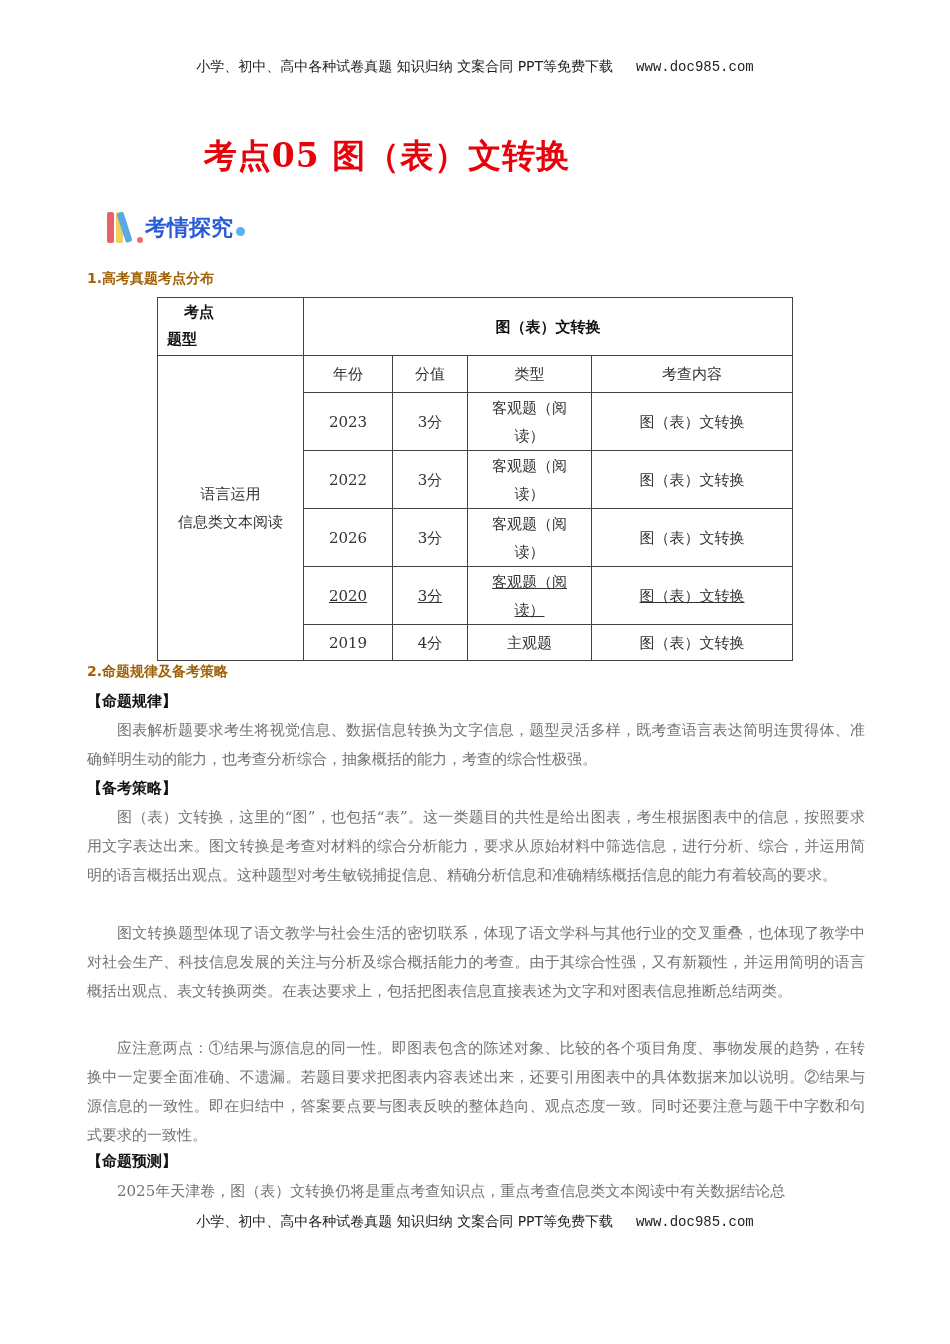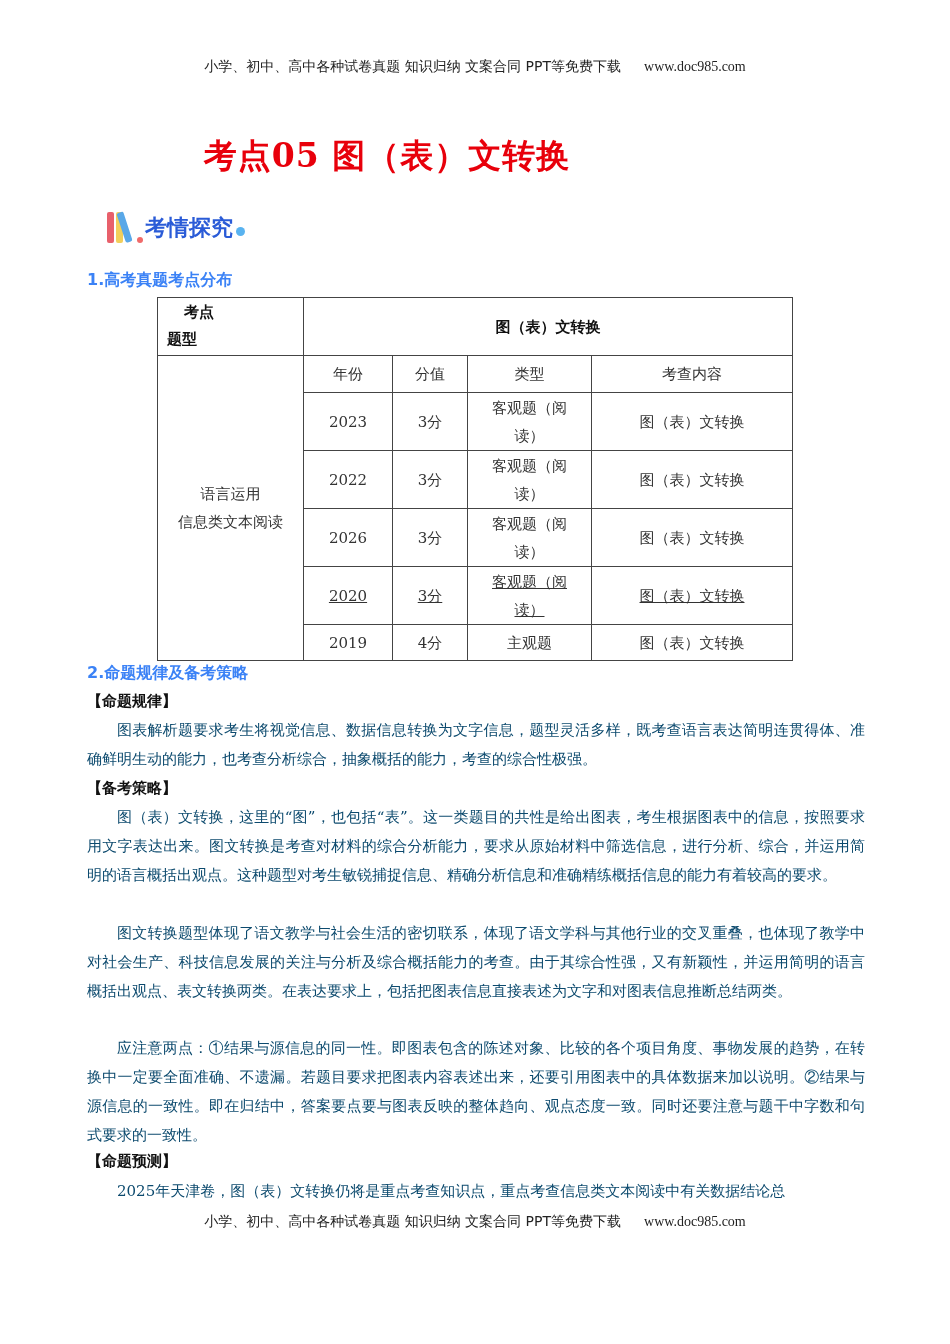--- a/index.html
+++ b/index.html
@@ -1,41 +1,41 @@
 <!DOCTYPE html>
 <html><head>
 <meta charset="utf-8">
 <style>
   html, body { margin:0; padding:0; background:#ffffff; }
   body { width:950px; height:1344px; position:relative; overflow:hidden;
          font-family: "DejaVu Serif", "Liberation Serif", serif; color:#222; }
   .banner { position:absolute; left:0; width:950px; text-align:center; font-size:14px; color:#222;
             font-family: "DejaVu Sans", "Liberation Sans", sans-serif; letter-spacing:0px; }
-  .banner .url { margin-left:23px; font-family:Liberation Serif, serif; font-size:14px; }
+  .banner .url { margin-left:23px; font-family:Liberation Mono, monospace; font-size:14px; }
   .banner-top { top:58px; }
   .banner-bottom { top:1213px; }
   .title { position:absolute; top:134px; left:0; width:774px; text-align:center;
            color:#e8000b; font-size:33px; font-weight:bold; font-family:"DejaVu Serif","Liberation Serif",serif; letter-spacing:1px; }
   .badge { position:absolute; left:105px; top:206px; height:40px; display:flex; align-items:flex-end; }
   .books { position:relative; width:38px; height:36px; }
   .book { position:absolute; bottom:3px; width:7px; border-radius:2px; }
   .b1 { left:2px; height:31px; background:#e8606b; }
   .b2 { left:11px; height:31px; background:#f2cf5b; }
   .b3 { left:21px; height:31px; background:#5aa8e8; transform:rotate(-18deg); transform-origin:bottom left; }
   .dot-red { position:absolute; left:32px; bottom:3px; width:6px; height:6px; border-radius:50%; background:#f06a6a; }
   .badge-text { color:#2a5bd7; font-weight:bold; font-size:22px; font-family:"DejaVu Sans","Liberation Sans",sans-serif; margin-left:2px; line-height:36px; }
   .dot-blue { width:9px; height:9px; border-radius:50%; background:#59b3f0; margin-left:3px; margin-bottom:10px; }
-  .sec { position:absolute; left:87px; font-size:16px; font-weight:bold; color:#3b82f6; font-family:"DejaVu Sans","Liberation Sans",sans-serif; }
+  .sec { position:absolute; left:87px; font-size:14px; font-weight:bold; color:#a16207; font-family:"DejaVu Sans","Liberation Sans",sans-serif; }
   table.dist { position:absolute; left:157px; top:297px; border-collapse:collapse; font-size:15px; color:#333; }
   table.dist td { border:1px solid #444; text-align:center; vertical-align:middle; padding:0; line-height:28px; }
   .hdr-diag { text-align:left !important; vertical-align:top !important; font-weight:bold; font-family:"DejaVu Sans","Liberation Sans",sans-serif; color:#111; }
   .hdr-diag .l1 { padding-left:26px; display:block; line-height:26px; margin-top:1px; }
   .hdr-diag .l2 { padding-left:9px; display:block; line-height:28px; }
   .hdr-main { font-weight:bold; font-family:"DejaVu Sans","Liberation Sans",sans-serif; color:#111; }
-  .para { position:absolute; left:87px; width:778px; font-size:15px; line-height:29px; color:#0c4a6e; text-align:justify; }
+  .para { position:absolute; left:87px; width:778px; font-size:15px; line-height:29px; color:#737373; text-align:justify; }
   .para p { margin:0; text-indent:2em; }
   .tag { position:absolute; left:87px; font-size:15px; font-weight:bold; color:#111; font-family:"DejaVu Sans","Liberation Sans",sans-serif; }
 </style>
 </head>
 <body>
 
 <div class="banner banner-top">
   <span>小学、初中、高中各种试卷真题  知识归纳  文案合同  PPT等免费下载</span><span class="url">www.doc985.com</span>
 </div>
 

